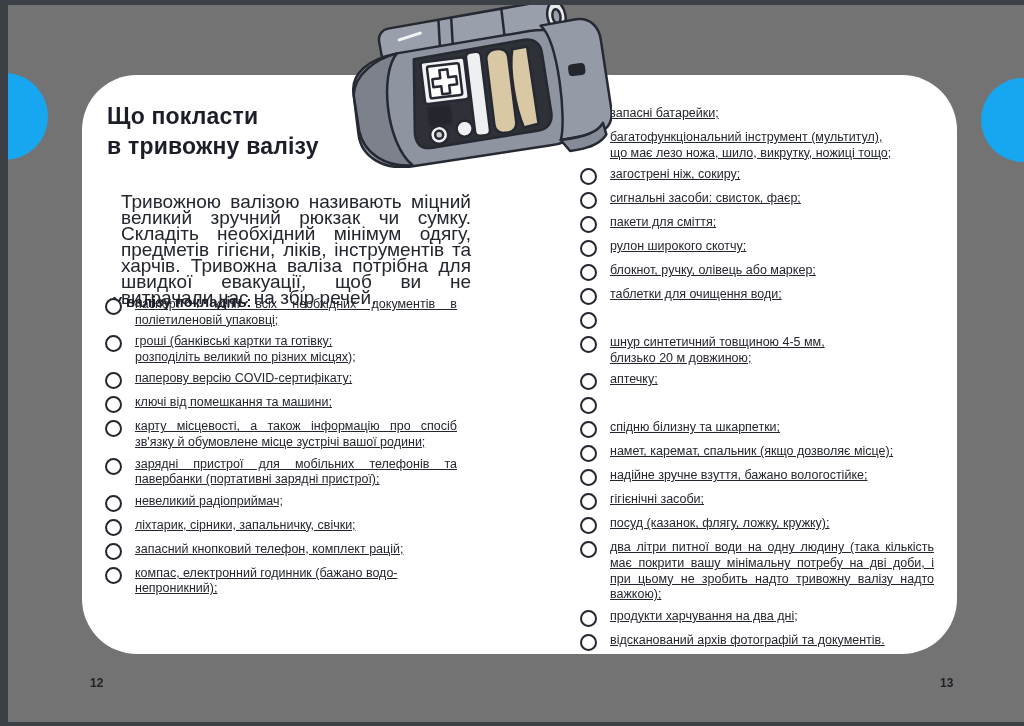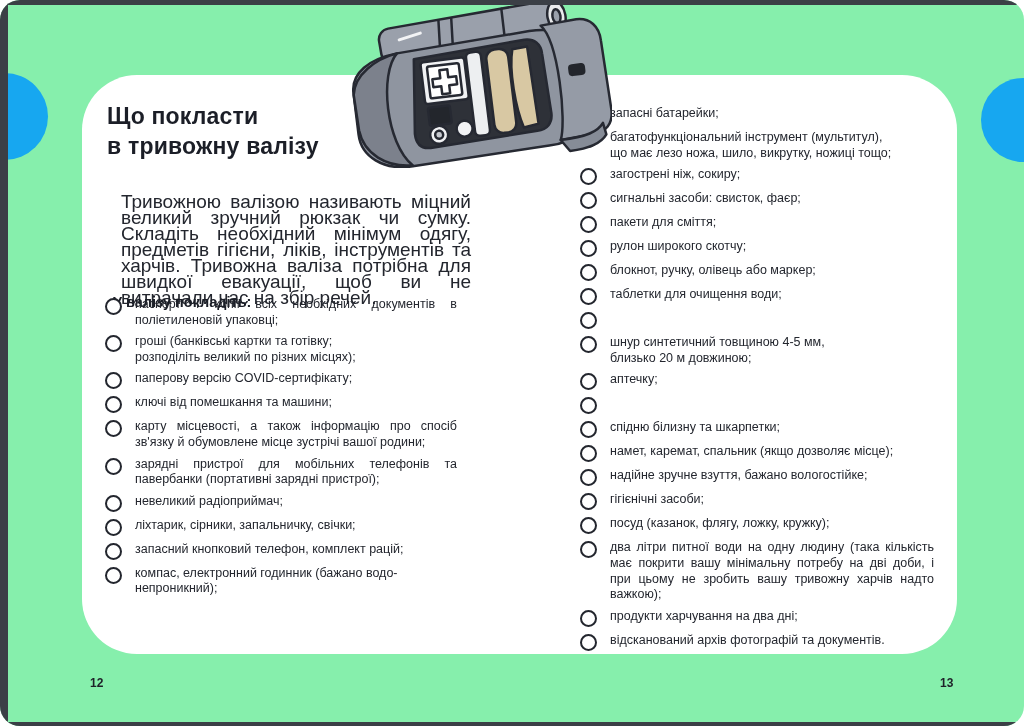--- a/index.html
+++ b/index.html
@@ -44,35 +44,35 @@
   .checklist{position:absolute;display:flex;flex-direction:column;gap:6px;}
   .checklist.left-col{left:23px;top:222px;width:352px;}
   .checklist.right-col{left:498px;top:31px;width:354px;}
   .check-item{display:flex;align-items:flex-start;gap:13px;}
   .check-circle{
     flex:0 0 auto;width:13px;height:13px;margin-top:1px;
     border:2px solid #23262e;border-radius:50%;background:#ffffff;
   }
   .check-text{
     flex:1 1 auto;font-size:12.5px;line-height:15.6px;color:#23262e;
-    text-align:justify;white-space:pre-line;
+    text-align:justify;white-space:pre-line;text-decoration:underline;
   }
   .page-number{
     position:absolute;z-index:5;font-size:12px;font-weight:bold;color:#1e2128;
   }
   .page-number.left{left:90px;top:676px;}
   .page-number.right{left:940px;top:676px;}
   .illustration{
     position:absolute;left:340px;top:0px;width:272px;height:168px;z-index:10;
   }
 </style>
 </head>
 <body>
 
-<div class="stage" style="background: #86efac; border-radius: 20px;">
+<div class="stage" style="background: #737373;">
 
   <div class="decor-circle left" style="background: rgb(23, 167, 240);"></div>
   <div class="decor-circle right" style="background: rgb(23, 167, 240);"></div>
 
   <div class="card" style="background: rgb(255, 255, 255);">
 
     <h1 class="page-title">
       <span>Що покласти</span>
       <span>в тривожну валізу</span>
     </h1>
@@ -215,21 +215,21 @@
     <span class="check-text">гігієнічні засоби;</span>
   </div>
 
   <div class="check-item">
     <span class="check-circle"></span>
     <span class="check-text">посуд (казанок, флягу, ложку, кружку);</span>
   </div>
 
   <div class="check-item">
     <span class="check-circle"></span>
-    <span class="check-text">два літри питної води на одну людину (така кількість має покрити вашу мінімальну потребу на дві доби, і при цьому не зробить вашу тривожну харчів надто важкою);</span>
+    <span class="check-text">два літри питної води на одну людину (така кількість має покрити вашу мінімальну потребу на дві доби, і при цьому не зробить надто тривожну валізу надто важкою);</span>
   </div>
 
   <div class="check-item">
     <span class="check-circle"></span>
     <span class="check-text">продукти харчування на два дні;</span>
   </div>
 
   <div class="check-item">
     <span class="check-circle"></span>
     <span class="check-text">відсканований архів фотографій та документів.</span>

